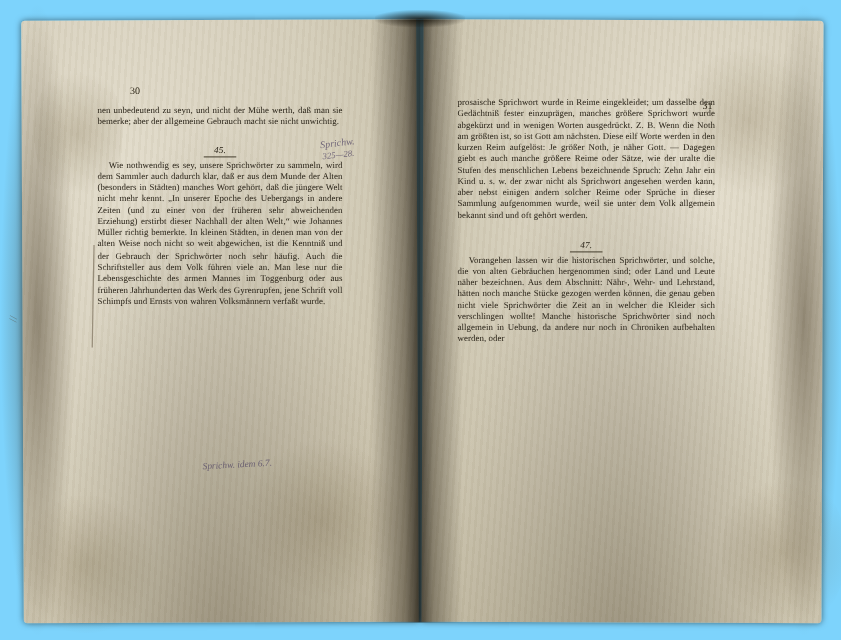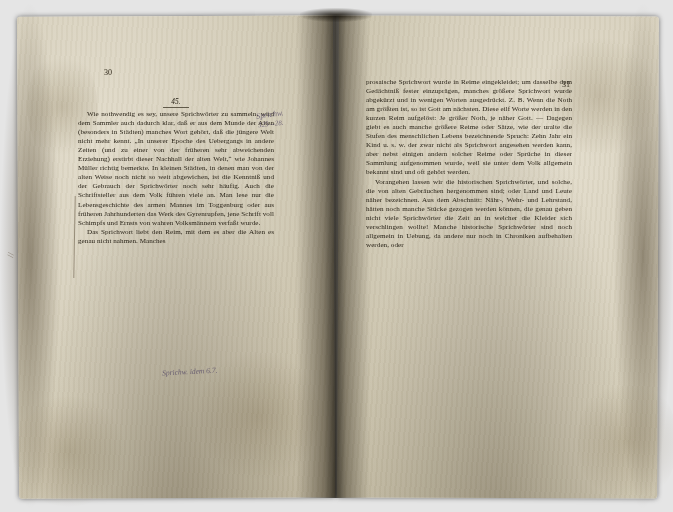--- a/index.html
+++ b/index.html
@@ -11,21 +11,21 @@
     width: 673px;
     height: 512px;
     overflow: hidden;
     font-family: "Liberation Serif", serif;
   }
 
   #scan {
     position: relative;
     width: 673px;
     height: 512px;
-    background: #e5e5e5;
+    background: #7dd3fc;
   }
 
   
   .book {
     position: absolute;
     left: 0; top: 0;
     width: 673px; height: 512px;
   }
 
   .page {
@@ -208,32 +208,33 @@
     </div>
 
     <div class="gutter-shadow-left"></div>
     <div class="gutter-shadow-right"></div>
     <div class="spine-top"></div>
 
     <div class="folio folio-left">30</div>
     <div class="folio folio-right">31</div>
 
     <div class="col col-left">
+      <p class="para cont">nen unbedeutend zu seyn, und nicht der Mühe werth, daß man sie bemerke; aber der allgemeine Gebrauch macht sie nicht unwichtig.</p>
 
       <div class="sec-num">45.</div>
       <p class="para">Wie nothwendig es sey, unsere Sprichwörter zu sammeln, wird dem Sammler auch dadurch klar, daß er aus dem Munde der Alten (besonders in Städten) manches Wort gehört, daß die jüngere Welt nicht mehr kennt. „In unserer Epoche des Uebergangs in andere Zeiten (und zu einer von der früheren sehr abweichenden Erziehung) erstirbt dieser Nachhall der alten Welt,“ wie Johannes Müller richtig bemerkte. In kleinen Städten, in denen man von der alten Weise noch nicht so weit abgewichen, ist die Kenntniß und der Gebrauch der Sprichwörter noch sehr häufig. Auch die Schriftsteller aus dem Volk führen viele an. Man lese nur die Lebensgeschichte des armen Mannes im Toggenburg oder aus früheren Jahrhunderten das Werk des Gyrenrupfen, jene Schrift voll Schimpfs und Ernsts von wahren Volksmännern verfaßt wurde.</p>
 
-      <p class="para">Das Sprichwort liebt den Reim, mit dem es aber die Alten es genau nicht nahmen. Manches</p>
     </div>
 
     <div class="vline"></div>
 
     <div class="col col-right">
       <p class="para cont">prosaische Sprichwort wurde in Reime eingekleidet; um dasselbe dem Gedächtniß fester einzuprägen, manches größere Sprichwort wurde abgekürzt und in wenigen Worten ausgedrückt. Z. B. Wenn die Noth am größten ist, so ist Gott am nächsten. Diese eilf Worte werden in den kurzen Reim aufgelöst: Je größer Noth, je näher Gott. — Dagegen giebt es auch manche größere Reime oder Sätze, wie der uralte die Stufen des menschlichen Lebens bezeichnende Spruch: Zehn Jahr ein Kind u. s. w. der zwar nicht als Sprichwort angesehen werden kann, aber nebst einigen andern solcher Reime oder Sprüche in dieser Sammlung aufgenommen wurde, weil sie unter dem Volk allgemein bekannt sind und oft gehört werden.</p>
 
+      <div class="sec-num">47.</div>
       <p class="para">Vorangehen lassen wir die historischen Sprichwörter, und solche, die von alten Gebräuchen hergenommen sind; oder Land und Leute näher bezeichnen. Aus dem Abschnitt: Nähr-, Wehr- und Lehrstand, hätten noch manche Stücke gezogen werden können, die genau geben nicht viele Sprichwörter die Zeit an in welcher die Kleider sich verschlingen wollte! Manche historische Sprichwörter sind noch allgemein in Uebung, da andere nur noch in Chroniken aufbehalten werden, oder</p>
     </div>
 
     <div class="marginalia m1">Sprichw.</div>
     <div class="marginalia m2">325—28.</div>
     <div class="marginalia m3">Sprichw. idem 6.7.</div>
     <div class="pencil-mark pm1">//</div>
 
   </div>
 

